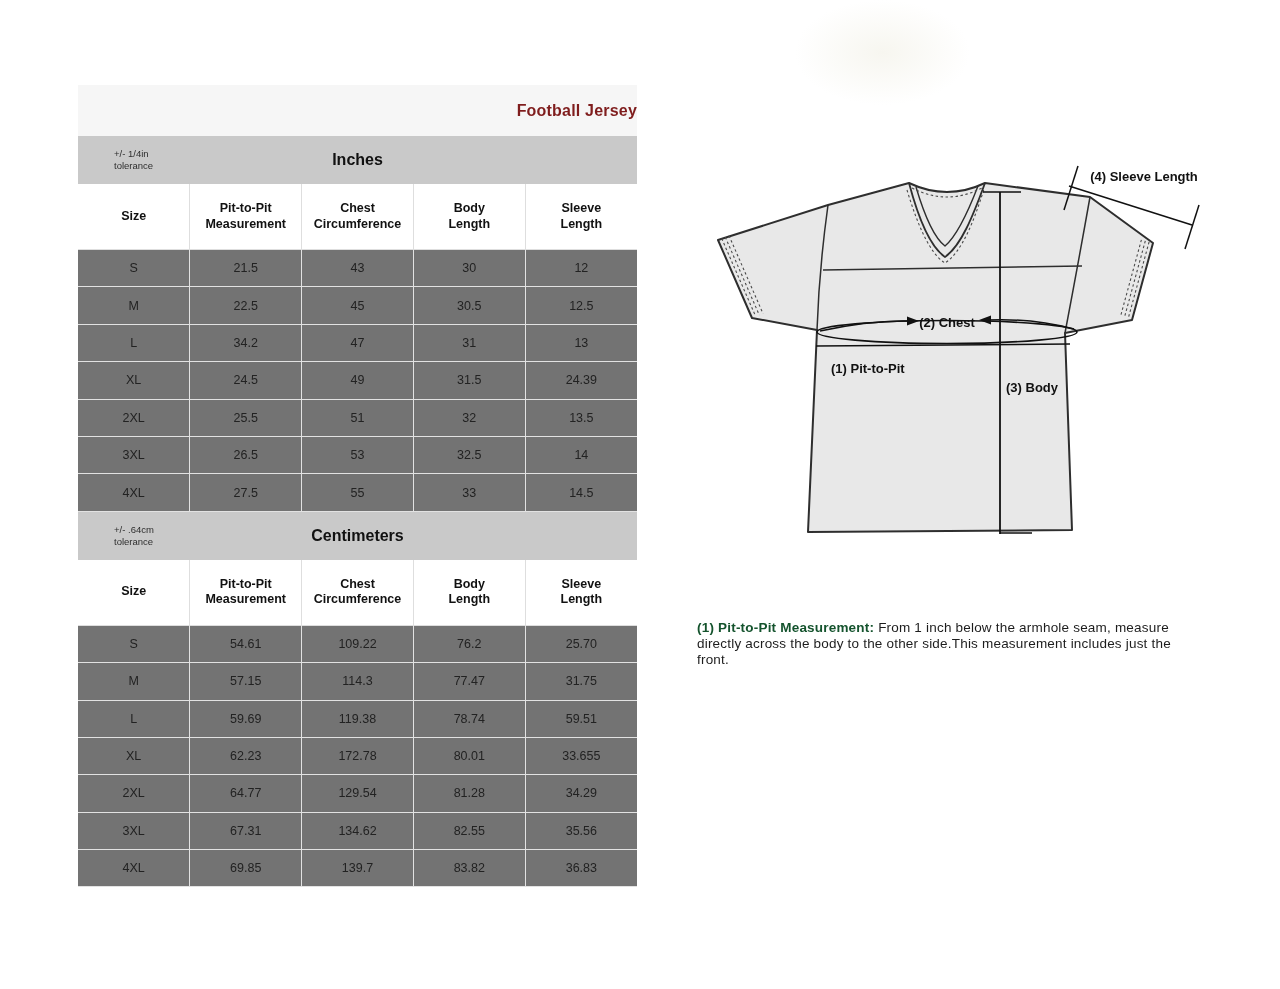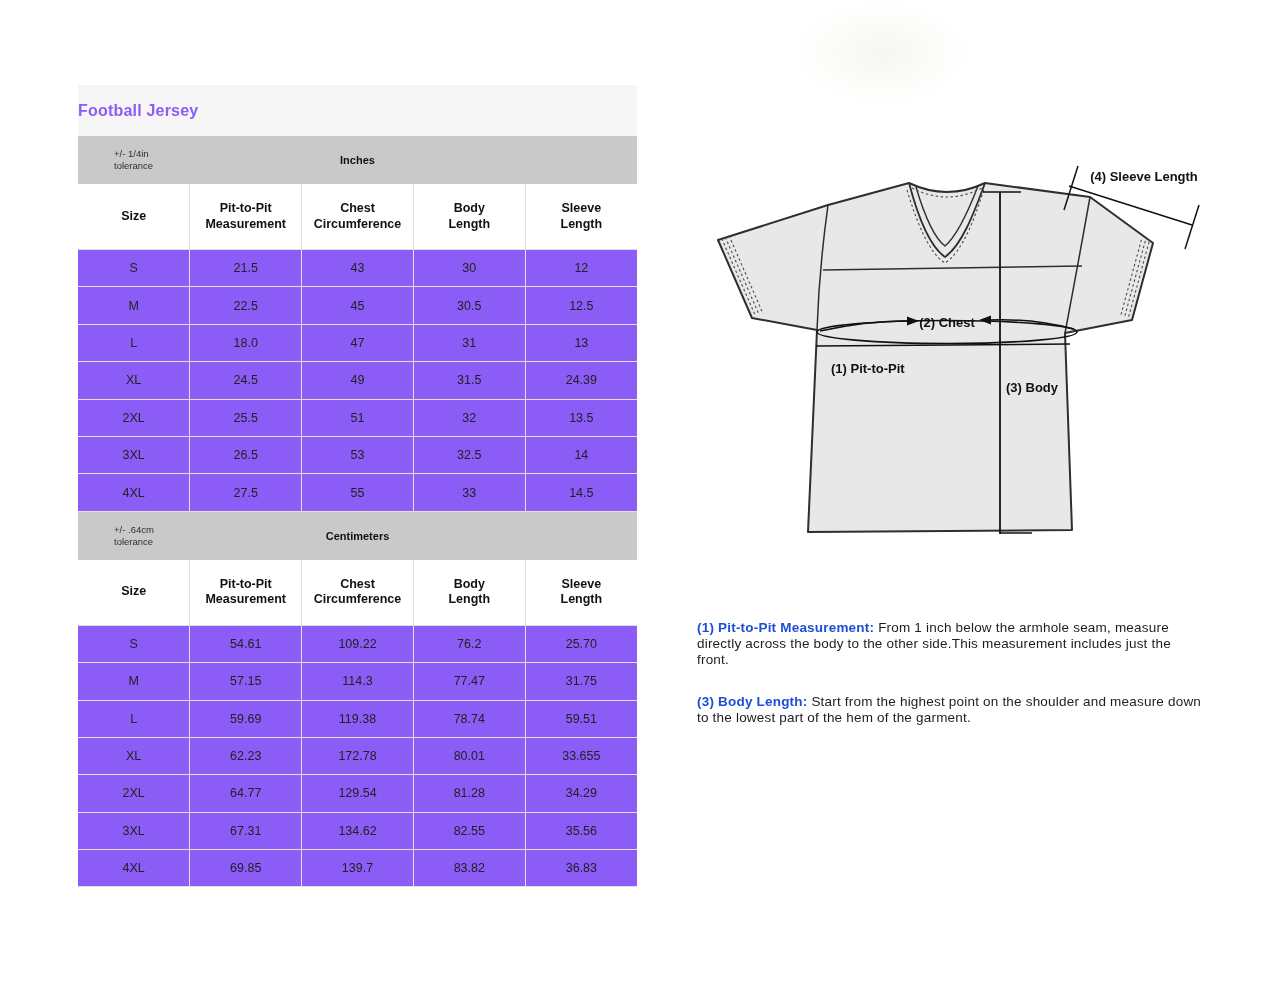--- a/index.html
+++ b/index.html
@@ -24,24 +24,24 @@
   
   .chart {
     position: absolute;
     left: 78px; top: 85px;
     width: 559px;
   }
   .chart-title {
     height: 51px;
     line-height: 51px;
     background: #f6f6f6;
-    text-align: left;
+    text-align: right;
     font-size: 16px;
     font-weight: bold;
-    color: #8b5cf6;
+    color: #7f1d1d;
     letter-spacing: .2px;
   }
   .unit-band {
     position: relative;
     height: 48px;
     background: #c9c9c9;
   }
   .unit-band .tolerance {
     position: absolute;
     left: 36px; top: 50%;
@@ -50,30 +50,30 @@
     line-height: 1.3;
     color: #2e2e2e;
     white-space: pre-line;
   }
   .unit-band .unit-label {
     position: absolute;
     inset: 0;
     display: flex;
     align-items: center;
     justify-content: center;
-    font-size: 11px;
+    font-size: 16px;
     font-weight: bold;
     color: #111;
     border-radius: 7px;
   }
   table.size-table {
     width: 100%;
     border-collapse: collapse;
     table-layout: fixed;
-    background: #8b5cf6;
+    background: #737373;
   }
   table.size-table th {
     height: 65px;
     font-size: 12.5px;
     font-weight: bold;
     color: #111;
     text-align: center;
     vertical-align: middle;
     white-space: pre-line;
     line-height: 1.25;
@@ -112,21 +112,21 @@
   .notes {
     position: absolute;
     left: 697px; top: 620px;
     width: 505px;
     font-size: 13.5px;
     line-height: 15.8px;
     letter-spacing: .2px;
     color: #1d1d1d;
   }
   .notes p { margin: 0 0 27px 0; }
-  .notes b { color: #1d4ed8; }
+  .notes b { color: #14532d; }
 </style>
 </head>
 <body>
 
 <div class="screen">
 
   <div class="watermark"></div>
 
   <div class="chart">
     <div class="chart-title">Football Jersey</div>
@@ -161,21 +161,21 @@
             </tr>
             <tr>
               <td>M</td>
               <td>22.5</td>
               <td>45</td>
               <td>30.5</td>
               <td>12.5</td>
             </tr>
             <tr>
               <td>L</td>
-              <td>18.0</td>
+              <td>34.2</td>
               <td>47</td>
               <td>31</td>
               <td>13</td>
             </tr>
             <tr>
               <td>XL</td>
               <td>24.5</td>
               <td>49</td>
               <td>31.5</td>
               <td>24.39</td>
@@ -317,16 +317,15 @@
 
       <text x="464" y="61" text-anchor="middle">(4) Sleeve Length</text>
       <text x="267" y="207" text-anchor="middle">(2) Chest</text>
       <text x="151" y="253">(1) Pit-to-Pit</text>
       <text x="326" y="272">(3) Body</text>
     </svg>
   </div>
 
   <div class="notes">
     <p><b>(1) Pit-to-Pit Measurement:</b> <span>From 1 inch below the armhole seam, measure directly across the body to the other side.This measurement includes just the front.</span></p>
-    <p><b>(3) Body Length:</b> <span>Start from the highest point on the shoulder and measure down to the lowest part of the hem of the garment.</span></p>
   </div>
 
 </div>
 
 </body></html>

